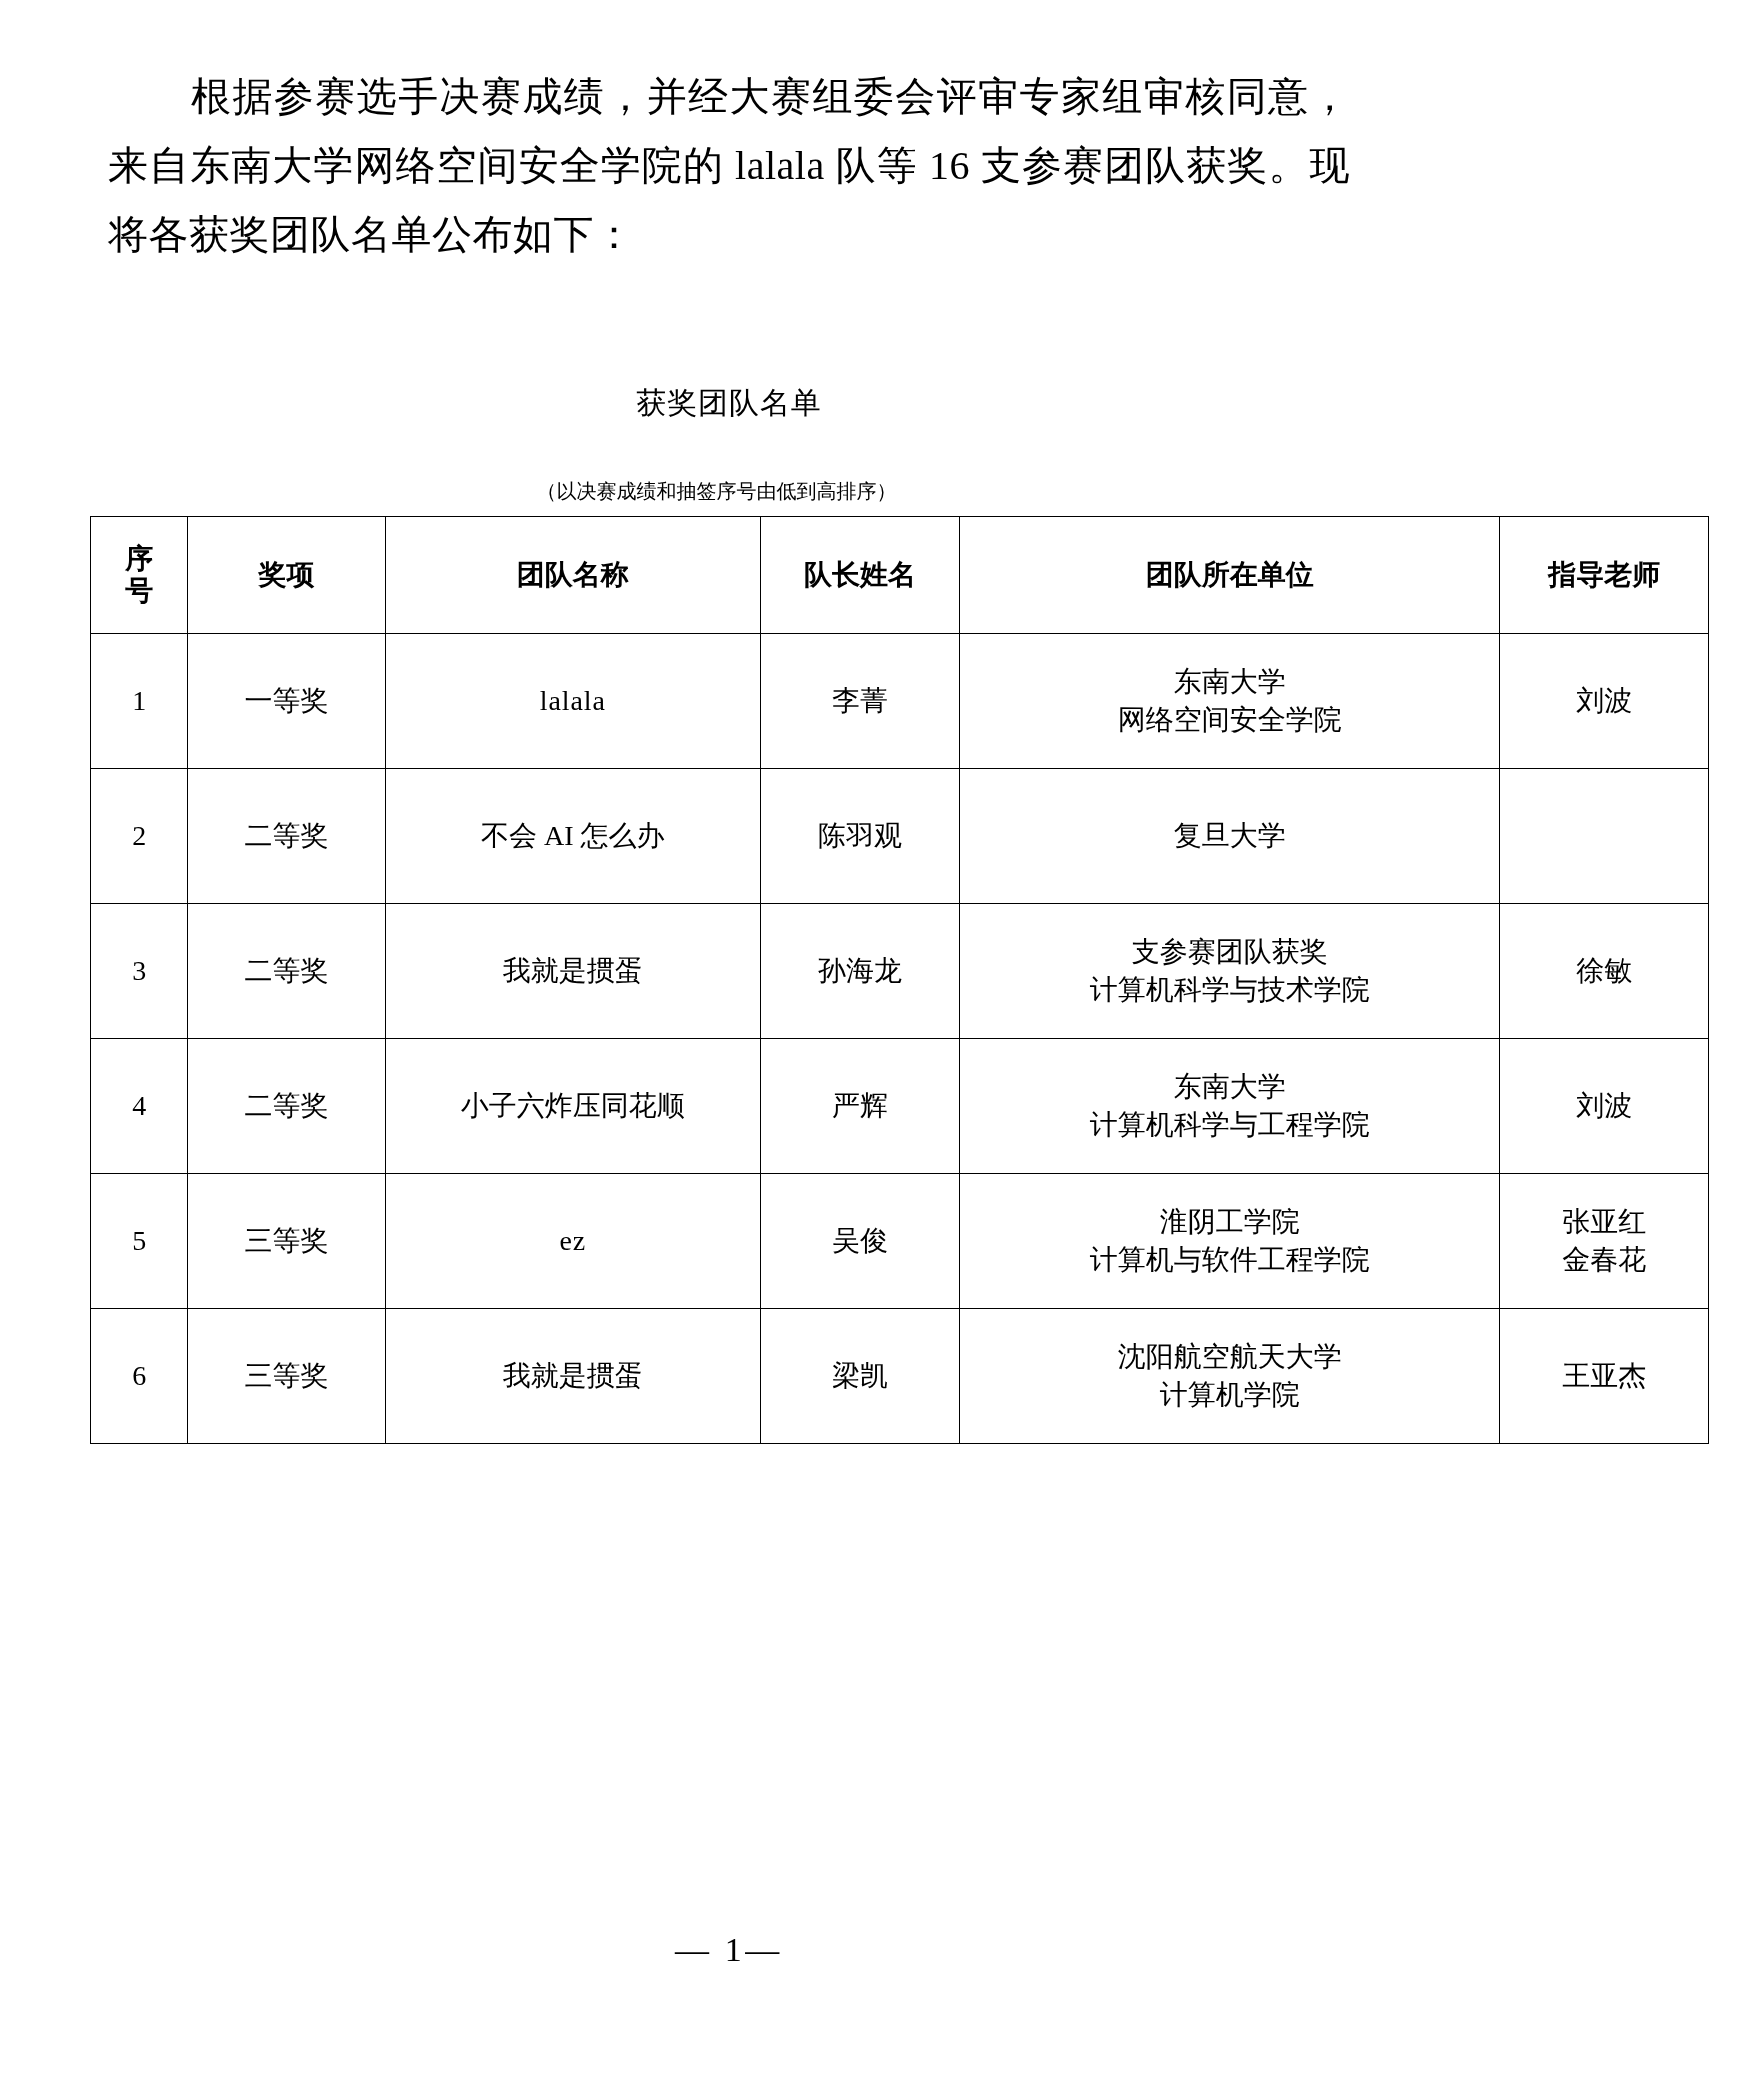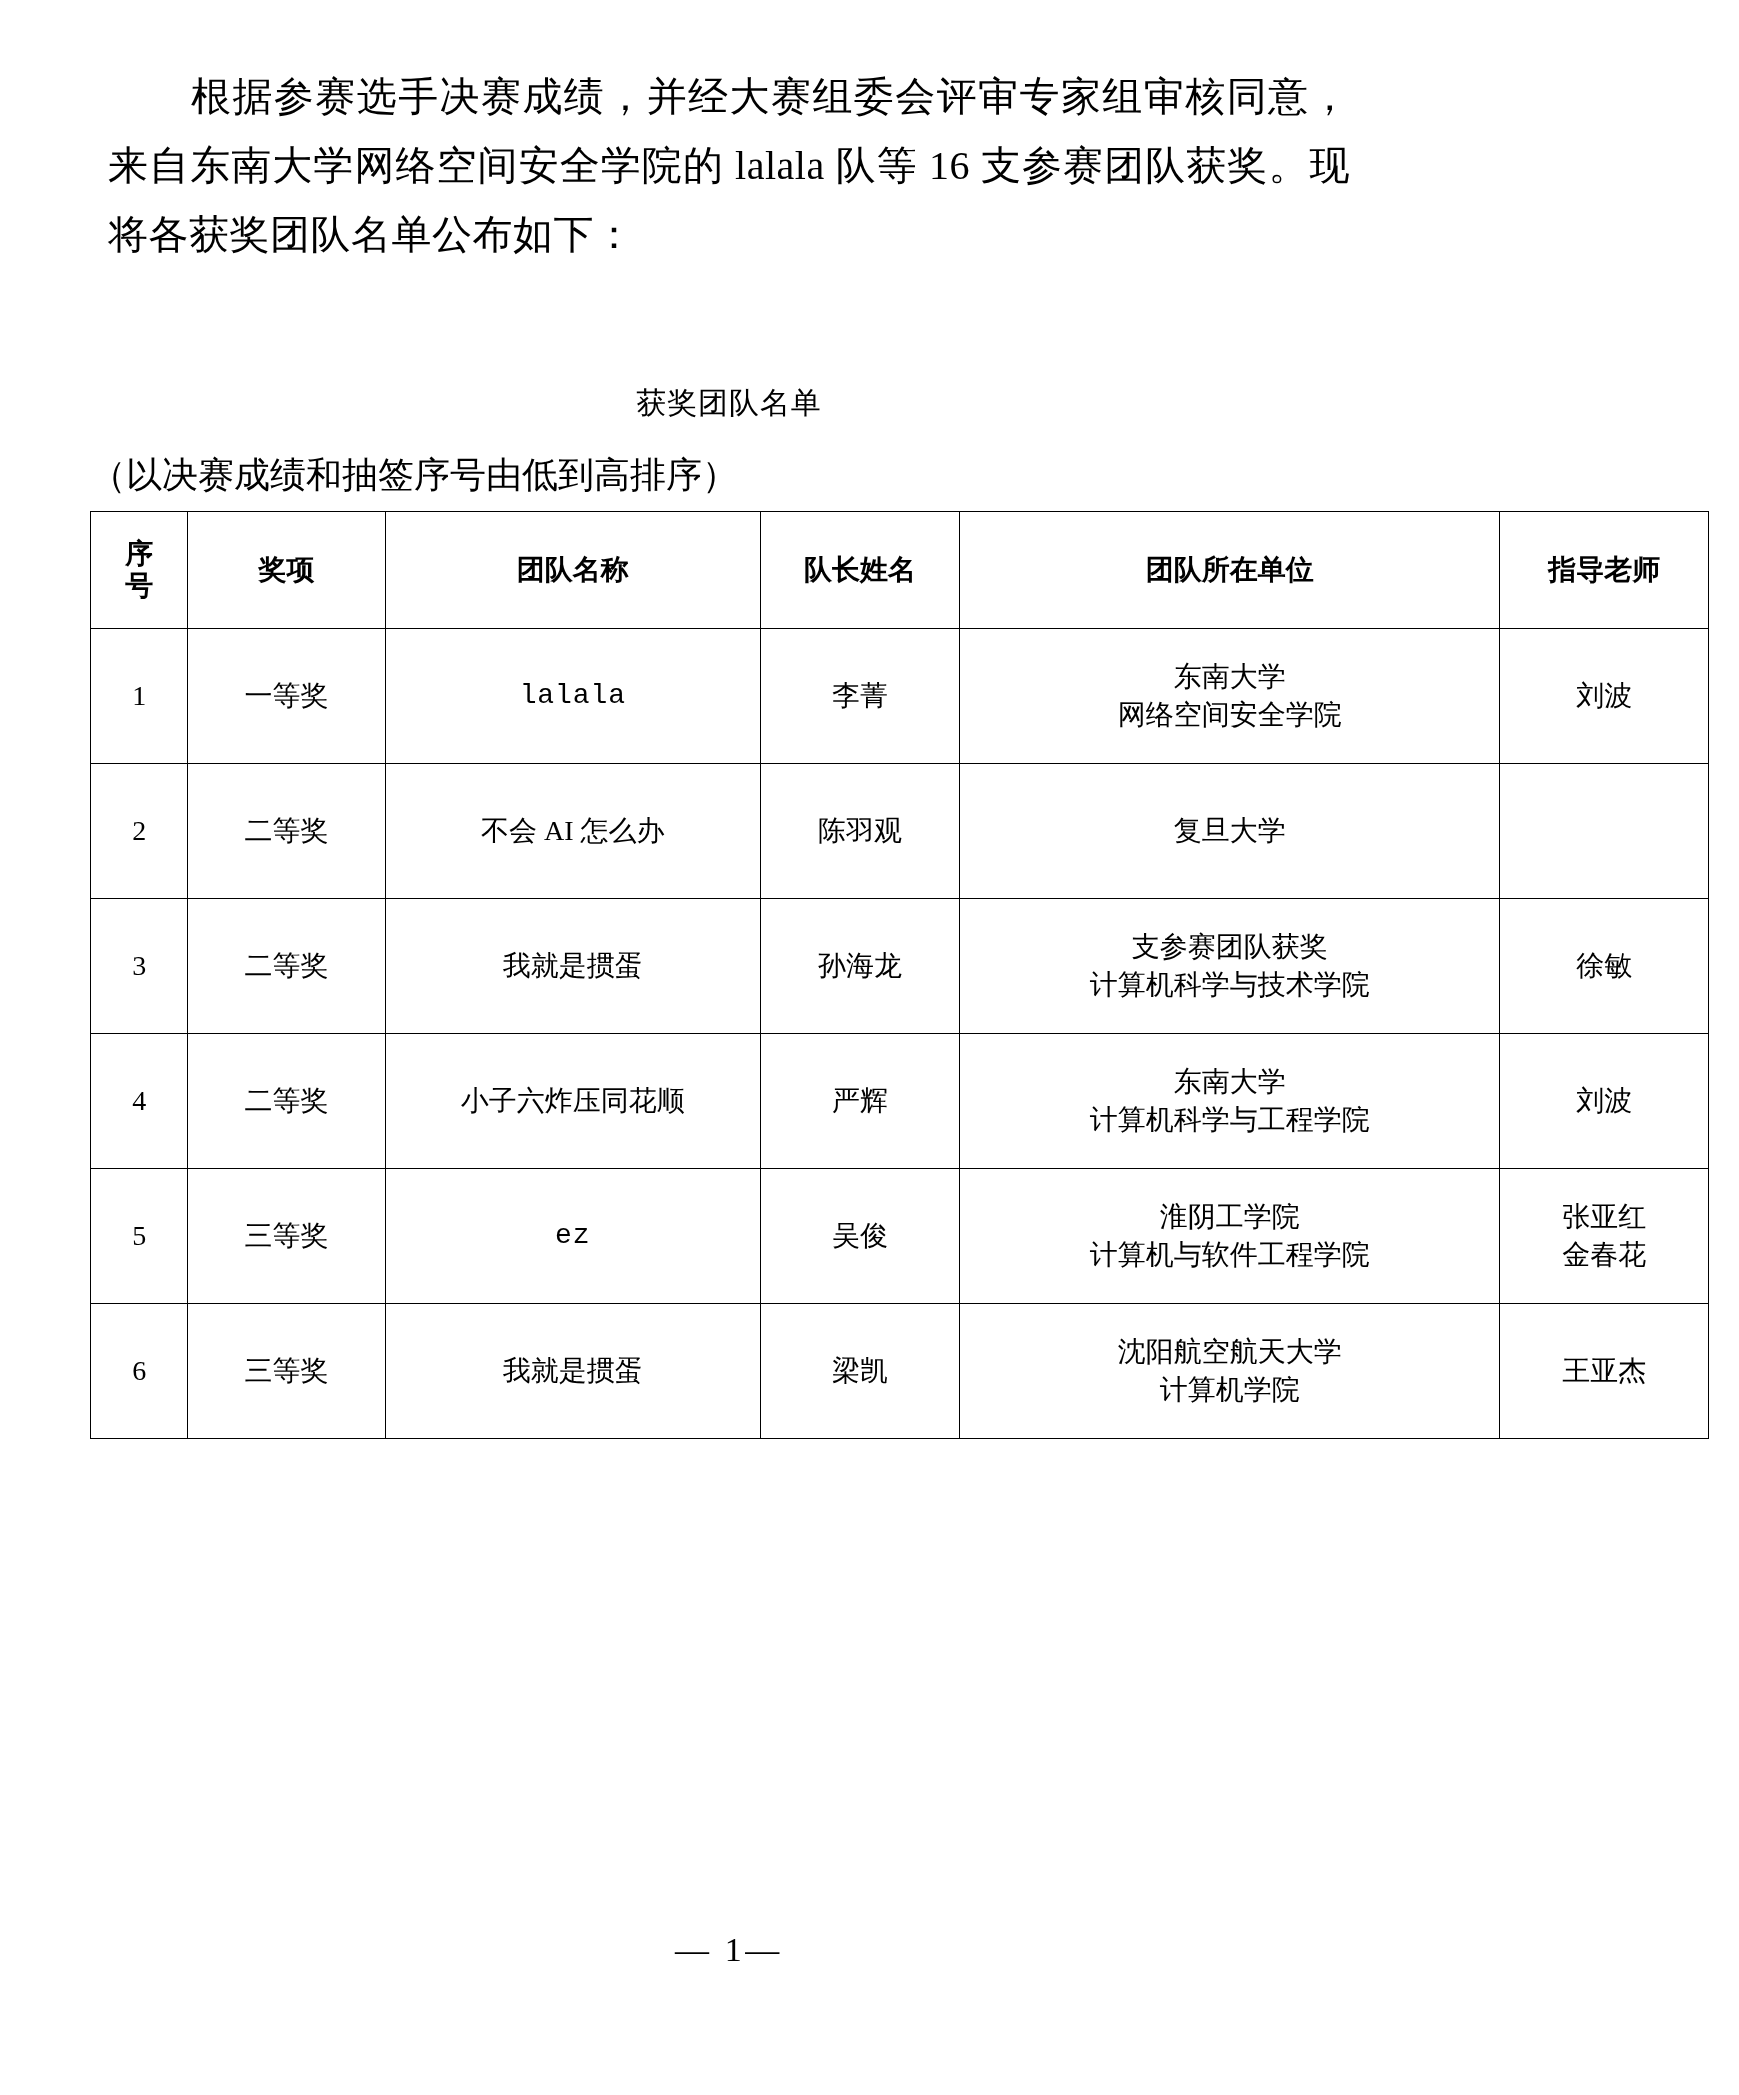--- a/index.html
+++ b/index.html
@@ -39,23 +39,23 @@
   .table-title {
     text-align: center;
     font-size: 30px;
     font-weight: normal;
     margin-top: 114px;
     letter-spacing: 0.9px;
     font-family: "Liberation Sans", sans-serif;
   }
 
   .order-note {
-    text-align: left;
-    font-size: 36px;
-    margin: 27px 25px 11px 0;
+    text-align: center;
+    font-size: 20px;
+    margin: 54px 25px 11px 0;
     letter-spacing: 0px;
   }
 
   
   table.award-table {
     border-collapse: collapse;
     width: 1619px;
     margin: 0 auto;
     table-layout: fixed;
   }
@@ -82,21 +82,21 @@
   .col-tchr  { width: 201px; }
 
   .hdr-seq {
     line-height: 1.15;
   }
   tbody td {
     height: 116px;
   }
   .cell-line { display: block; }
   .latin {
-    font-family: Liberation Mono, monospace;
+    font-family: Liberation Serif, serif;
     font-size: 27px;
     letter-spacing: 0.9px;
   }
 
   
   .footer {
     position: absolute;
     left: 0;
     right: 0;
     bottom: 127px;

